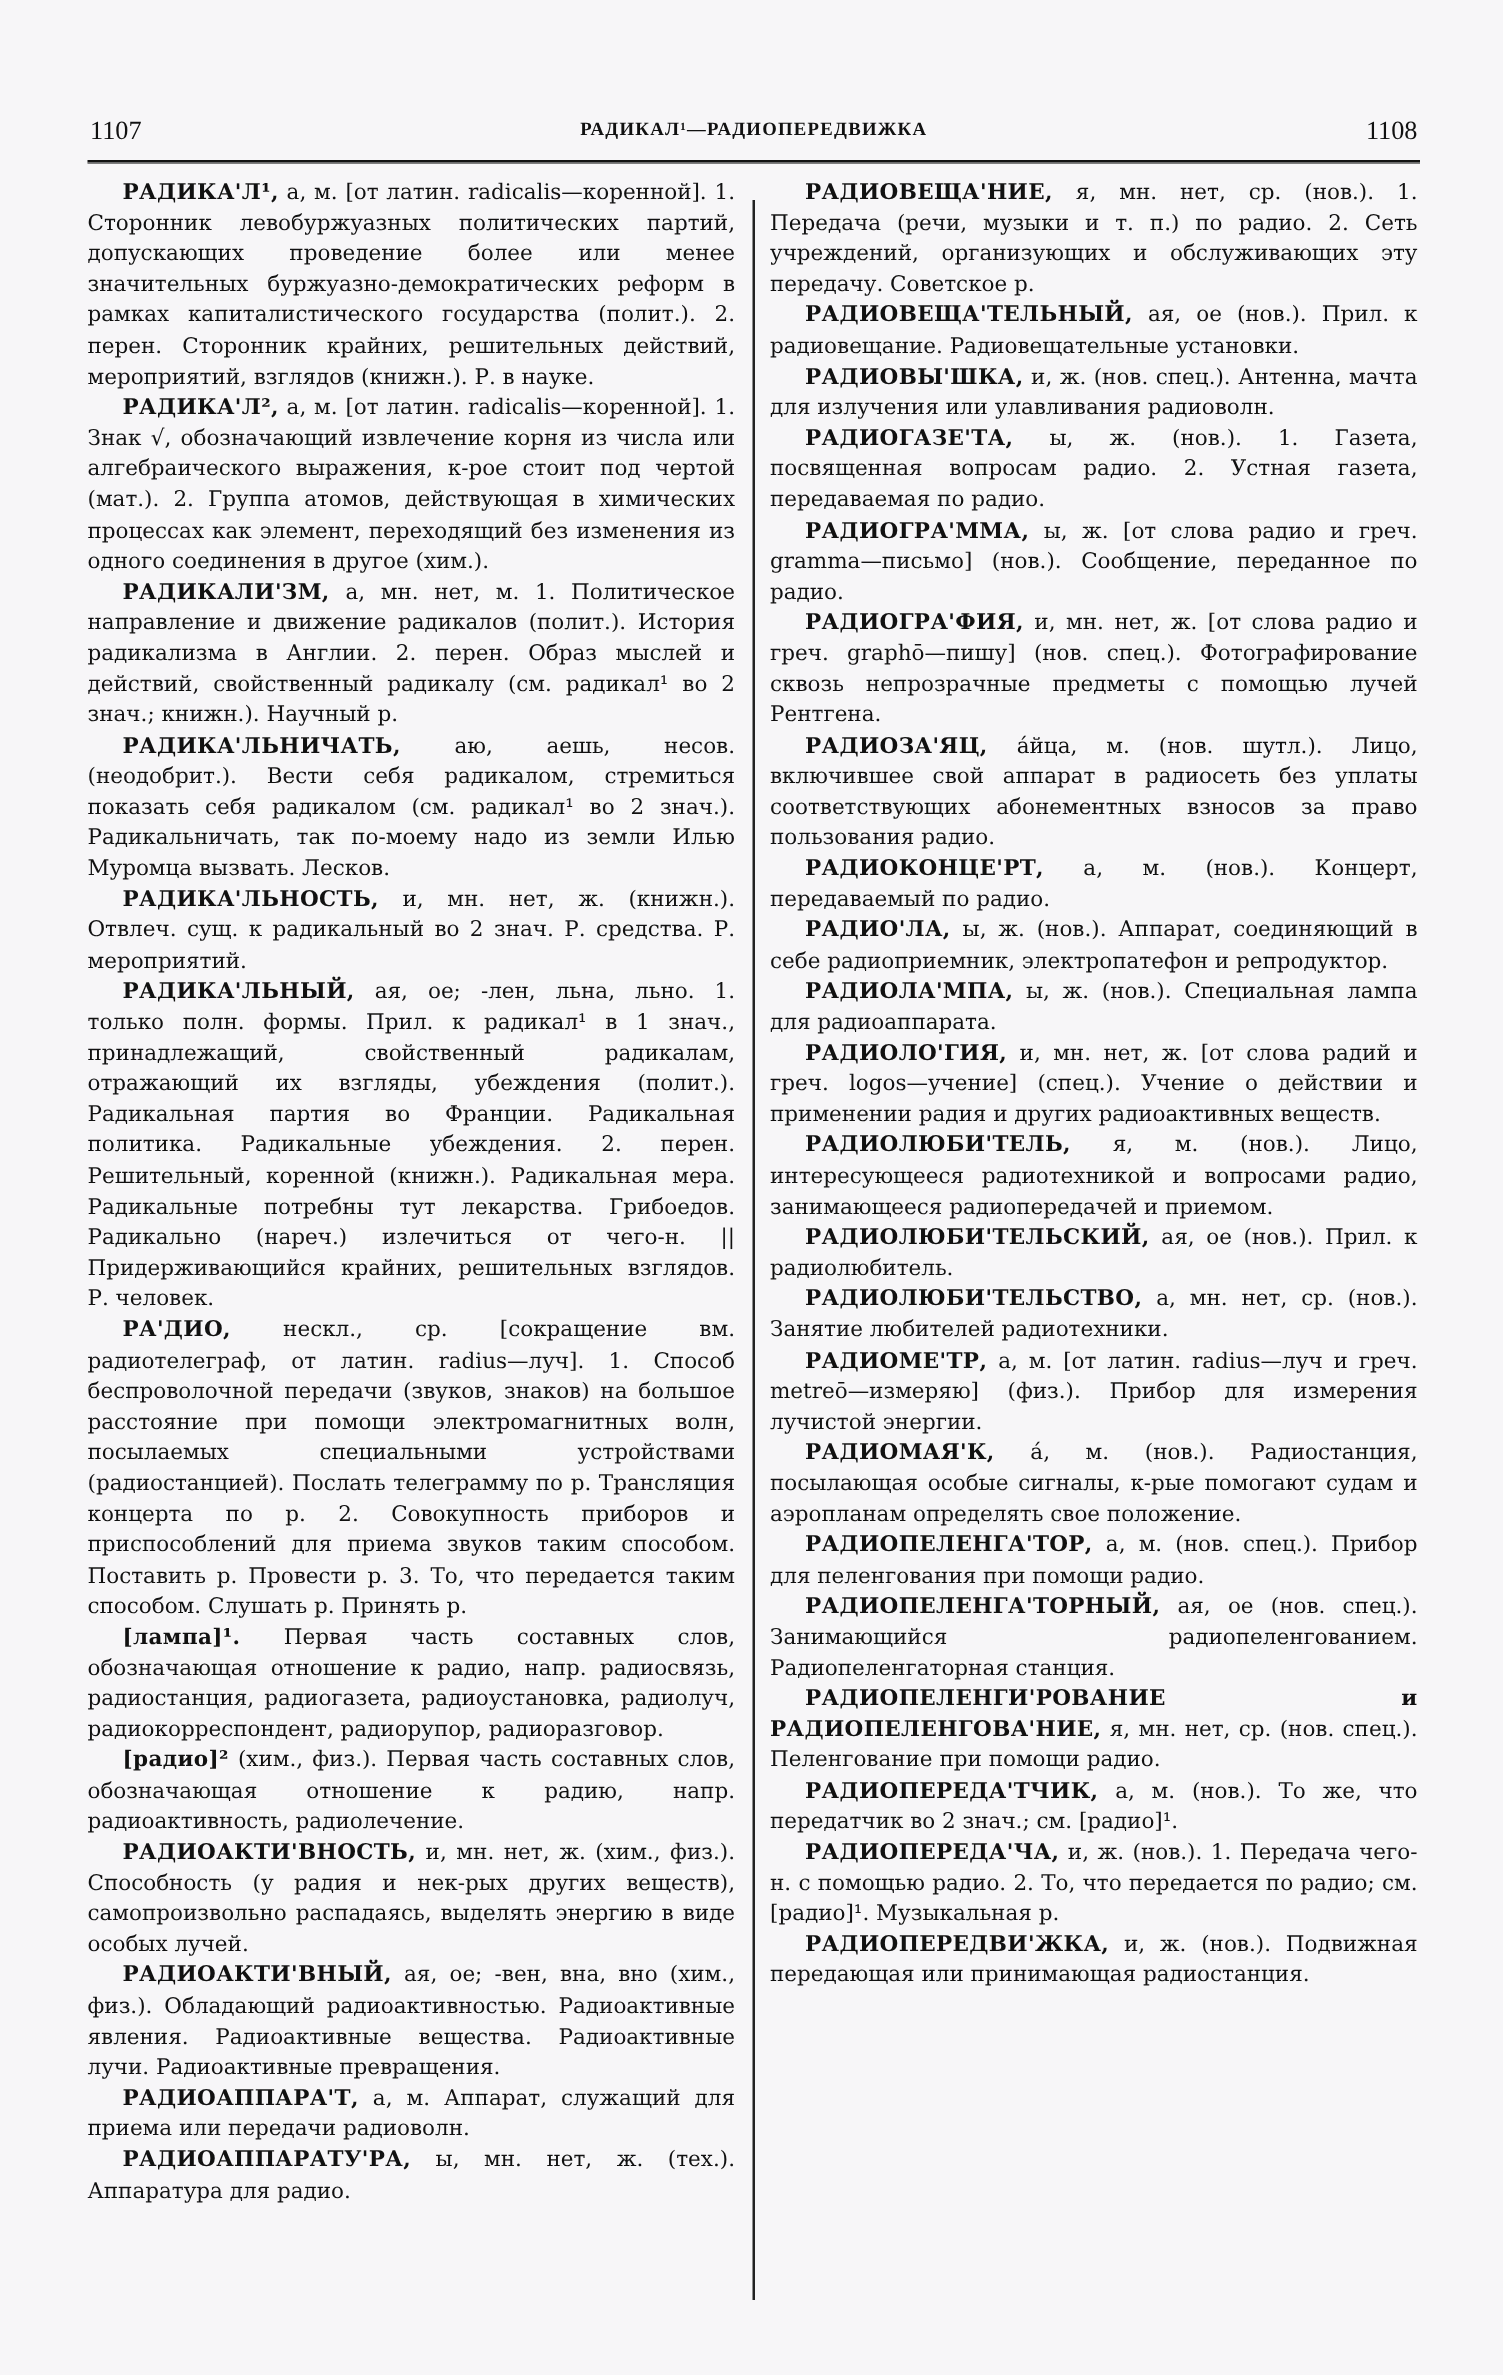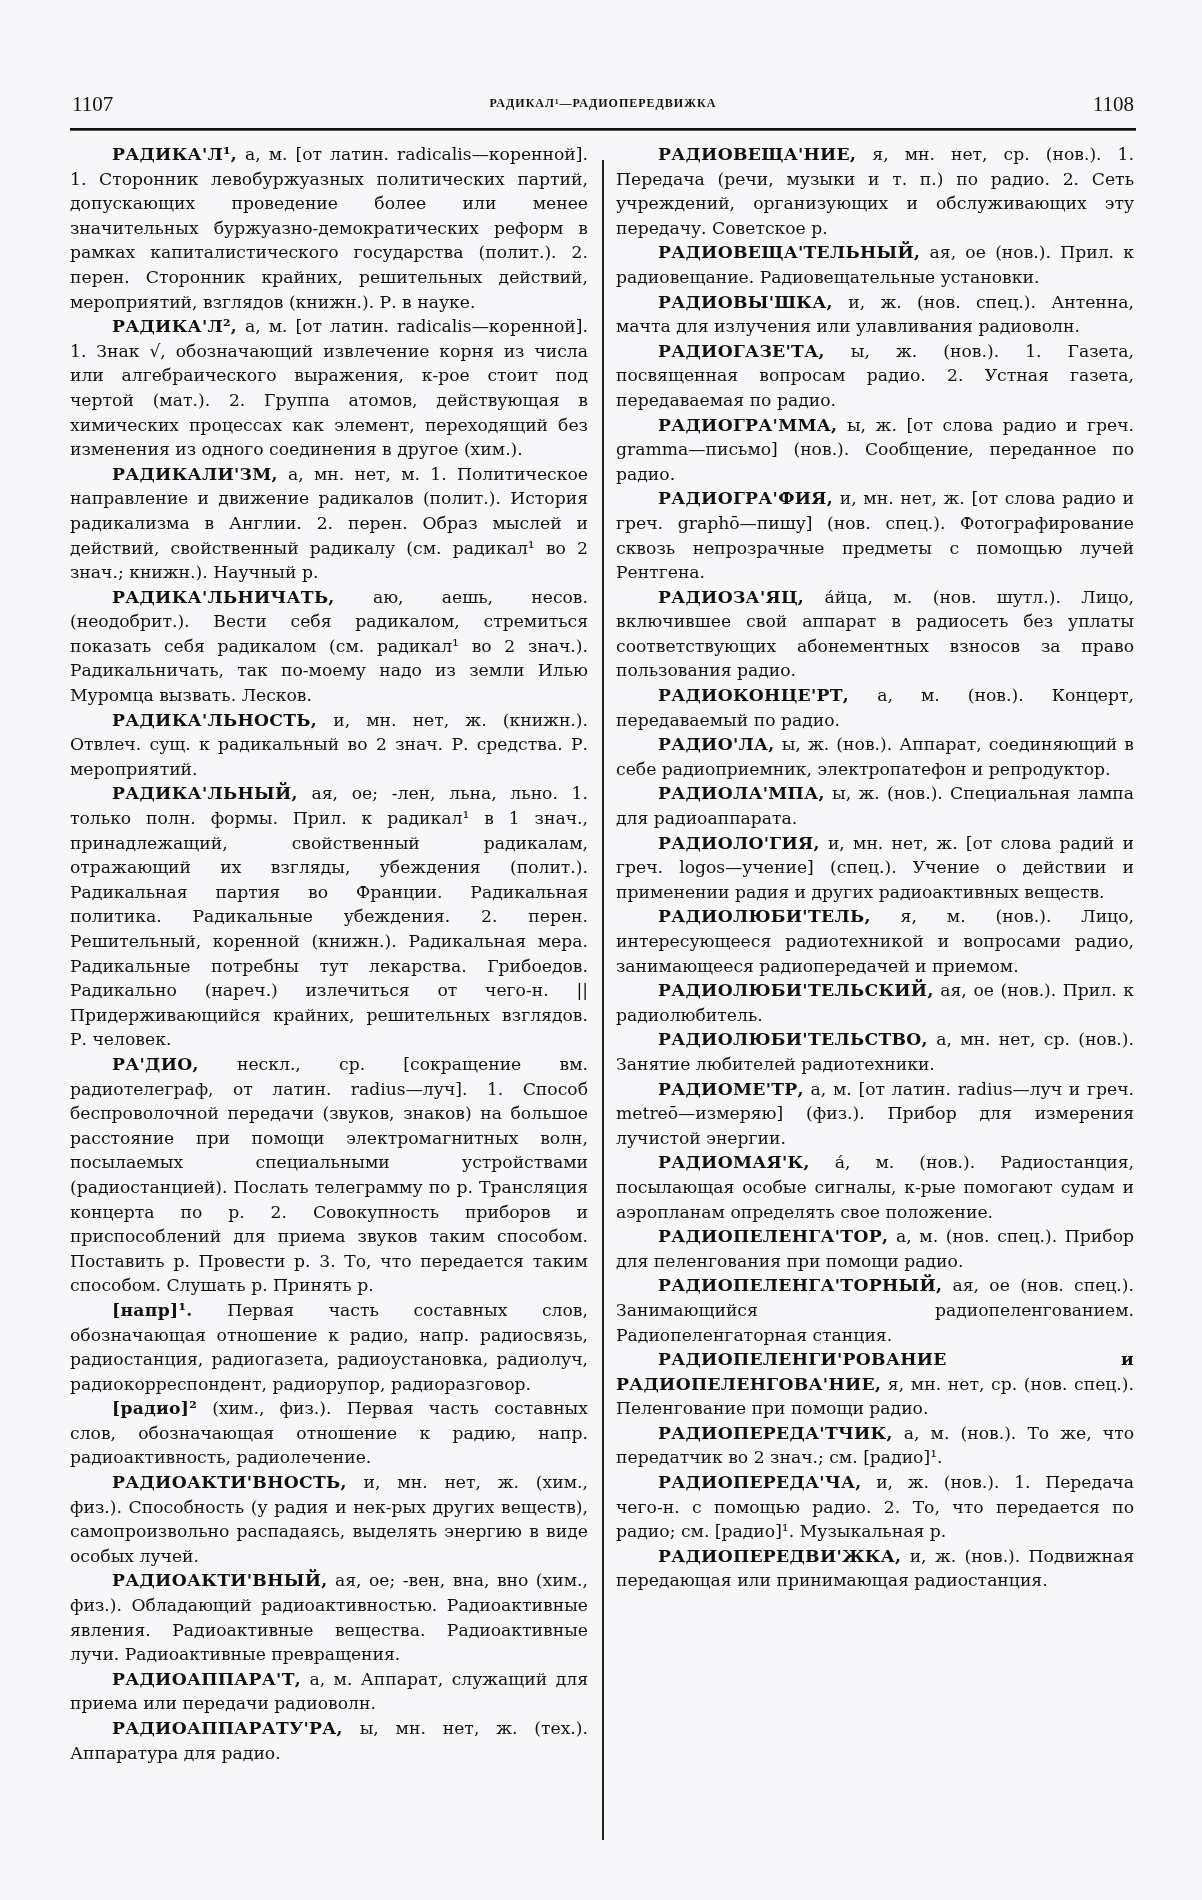--- a/index.html
+++ b/index.html
@@ -15,59 +15,59 @@
     position: absolute; left: 70px; top: 88px; width: 1066px; height: 34px;
   }
   .page-num {
     position: absolute; top: 4px;
     font-family: "Liberation Serif", serif; font-weight: normal; font-size: 21px;
   }
   .page-num.left { left: 2px; }
   .page-num.right { right: 2px; }
   .running-title {
     position: absolute; left: 0; right: 0; top: 8px; text-align: center;
-    font-family: "Liberation Serif", serif; font-weight: bold; font-size: 12px; letter-spacing: 1px;
+    font-family: "Liberation Serif", serif; font-weight: bold; font-size: 15px; letter-spacing: 1px;
   }
   .rule {
     position: absolute; left: 70px; top: 128px; width: 1066px; height: 0;
     border-top: 2px solid #111; border-bottom: 1px solid #555;
   }
   .column {
     position: absolute; top: 142px; width: 518px;
     font-size: 17.2px; line-height: 24.6px;
     text-align: justify; hyphens: manual;
   }
   .column.left { left: 70px; }
   .column.right { left: 616px; }
   .divider {
     position: absolute; left: 602px; top: 160px; width: 0; height: 1680px;
     border-left: 2px solid #222;
   }
   .entry { margin: 0; text-indent: 28px; }
-  .hw { font-weight: bold; letter-spacing: 0.3px; margin-left: 14px; }
+  .hw { font-weight: bold; letter-spacing: 0.3px; }
 </style>
 </head>
 <body>
 
 <div class="header">
   <span class="page-num left">1107</span>
   <span class="running-title">РАДИКАЛ¹—РАДИОПЕРЕДВИЖКА</span>
   <span class="page-num right">1108</span>
 </div>
 <div class="rule"></div>
 
 <div class="column left">
   <p class="entry"><span class="hw">РАДИКА'Л¹,</span><span> а, м. [от латин. radicalis—коренной]. 1. Сторонник левобуржуазных политических партий, допускающих проведение более или менее значительных буржуазно-демократических реформ в рамках капиталистического государства (полит.). 2. перен. Сторонник крайних, решительных действий, мероприятий, взглядов (книжн.). Р. в науке.</span></p>
   <p class="entry"><span class="hw">РАДИКА'Л²,</span><span> а, м. [от латин. radicalis—коренной]. 1. Знак √, обозначающий извлечение корня из числа или алгебраического выражения, к-рое стоит под чертой (мат.). 2. Группа атомов, действующая в химических процессах как элемент, переходящий без изменения из одного соединения в другое (хим.).</span></p>
   <p class="entry"><span class="hw">РАДИКАЛИ'ЗМ,</span><span> а, мн. нет, м. 1. Политическое направление и движение радикалов (полит.). История радикализма в Англии. 2. перен. Образ мыслей и действий, свойственный радикалу (см. радикал¹ во 2 знач.; книжн.). Научный р.</span></p>
   <p class="entry"><span class="hw">РАДИКА'ЛЬНИЧАТЬ,</span><span> аю, аешь, несов. (неодобрит.). Вести себя радикалом, стремиться показать себя радикалом (см. радикал¹ во 2 знач.). Радикальничать, так по-моему надо из земли Илью Муромца вызвать. Лесков.</span></p>
   <p class="entry"><span class="hw">РАДИКА'ЛЬНОСТЬ,</span><span> и, мн. нет, ж. (книжн.). Отвлеч. сущ. к радикальный во 2 знач. Р. средства. Р. мероприятий.</span></p>
   <p class="entry"><span class="hw">РАДИКА'ЛЬНЫЙ,</span><span> ая, ое; -лен, льна, льно. 1. только полн. формы. Прил. к радикал¹ в 1 знач., принадлежащий, свойственный радикалам, отражающий их взгляды, убеждения (полит.). Радикальная партия во Франции. Радикальная политика. Радикальные убеждения. 2. перен. Решительный, коренной (книжн.). Радикальная мера. Радикальные потребны тут лекарства. Грибоедов. Радикально (нареч.) излечиться от чего-н. || Придерживающийся крайних, решительных взглядов. Р. человек.</span></p>
   <p class="entry"><span class="hw">РА'ДИО,</span><span> нескл., ср. [сокращение вм. радиотелеграф, от латин. radius—луч]. 1. Способ беспроволочной передачи (звуков, знаков) на большое расстояние при помощи электромагнитных волн, посылаемых специальными устройствами (радиостанцией). Послать телеграмму по р. Трансляция концерта по р. 2. Совокупность приборов и приспособлений для приема звуков таким способом. Поставить р. Провести р. 3. То, что передается таким способом. Слушать р. Принять р.</span></p>
-  <p class="entry"><span class="hw">[напр]¹.</span><span> Первая часть составных слов, обозначающая отношение к радио, напр. радиосвязь, радиостанция, радиогазета, радиоустановка, радиолуч, радиокорреспондент, радиорупор, радиоразговор.</span></p>
+  <p class="entry"><span class="hw">[лампа]¹.</span><span> Первая часть составных слов, обозначающая отношение к радио, напр. радиосвязь, радиостанция, радиогазета, радиоустановка, радиолуч, радиокорреспондент, радиорупор, радиоразговор.</span></p>
   <p class="entry"><span class="hw">[радио]²</span><span> (хим., физ.). Первая часть составных слов, обозначающая отношение к радию, напр. радиоактивность, радиолечение.</span></p>
   <p class="entry"><span class="hw">РАДИОАКТИ'ВНОСТЬ,</span><span> и, мн. нет, ж. (хим., физ.). Способность (у радия и нек-рых других веществ), самопроизвольно распадаясь, выделять энергию в виде особых лучей.</span></p>
   <p class="entry"><span class="hw">РАДИОАКТИ'ВНЫЙ,</span><span> ая, ое; -вен, вна, вно (хим., физ.). Обладающий радиоактивностью. Радиоактивные явления. Радиоактивные вещества. Радиоактивные лучи. Радиоактивные превращения.</span></p>
   <p class="entry"><span class="hw">РАДИОАППАРА'Т,</span><span> а, м. Аппарат, служащий для приема или передачи радиоволн.</span></p>
   <p class="entry"><span class="hw">РАДИОАППАРАТУ'РА,</span><span> ы, мн. нет, ж. (тех.). Аппаратура для радио.</span></p>
 </div>
 
 <div class="divider"></div>
 
 <div class="column right">

